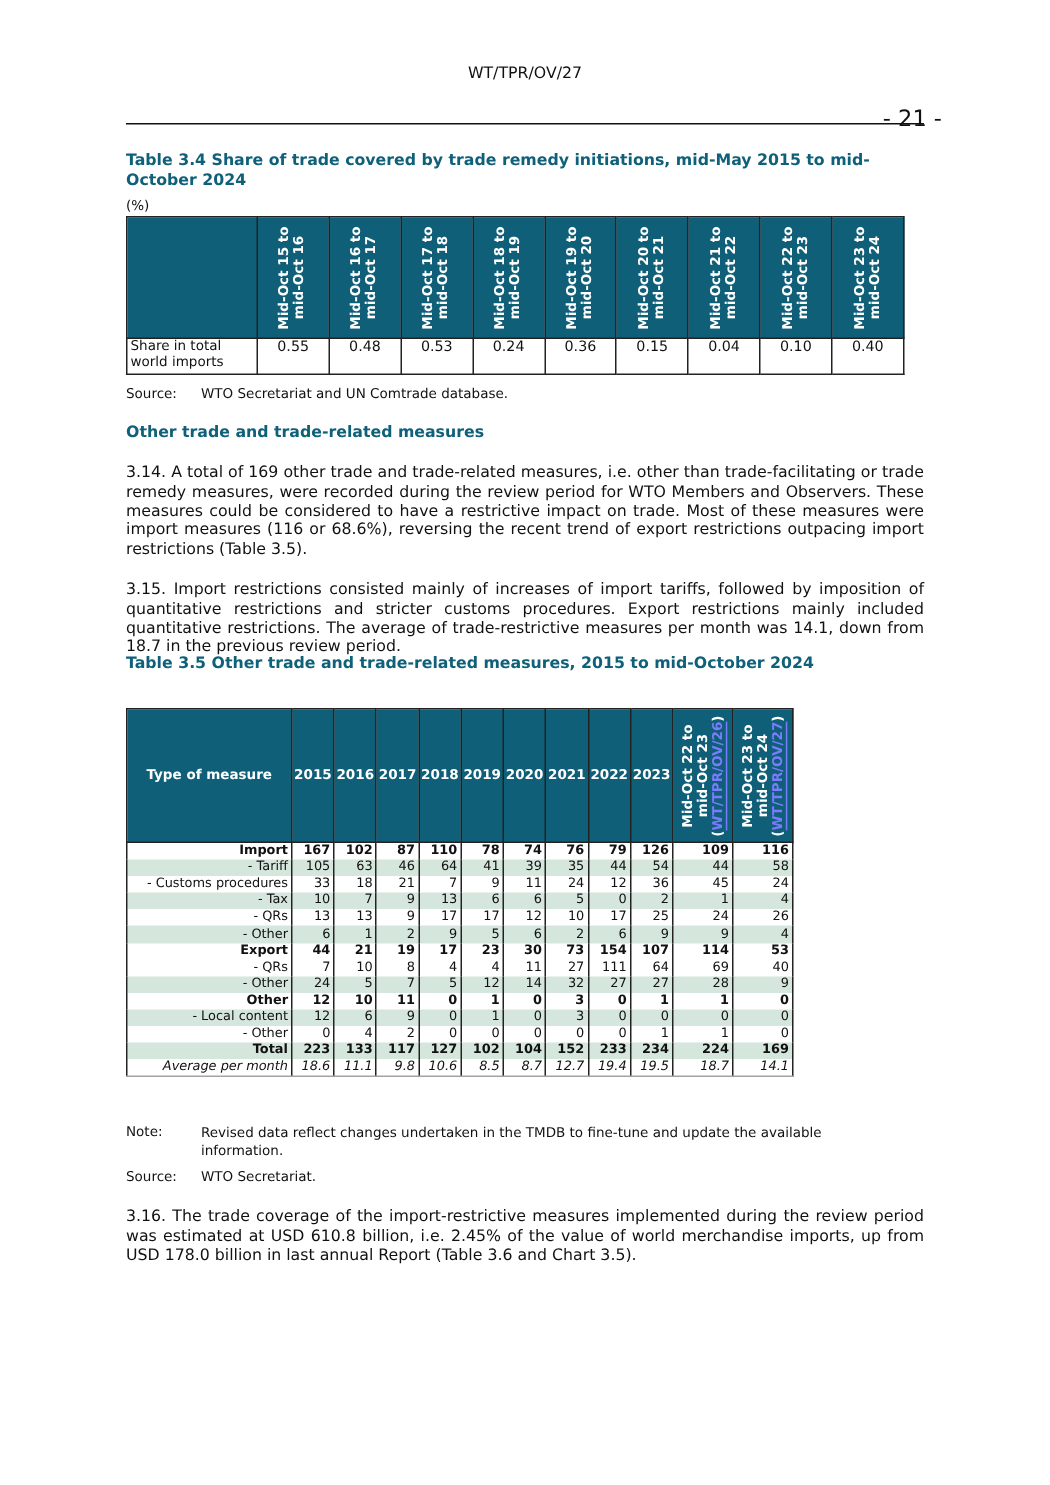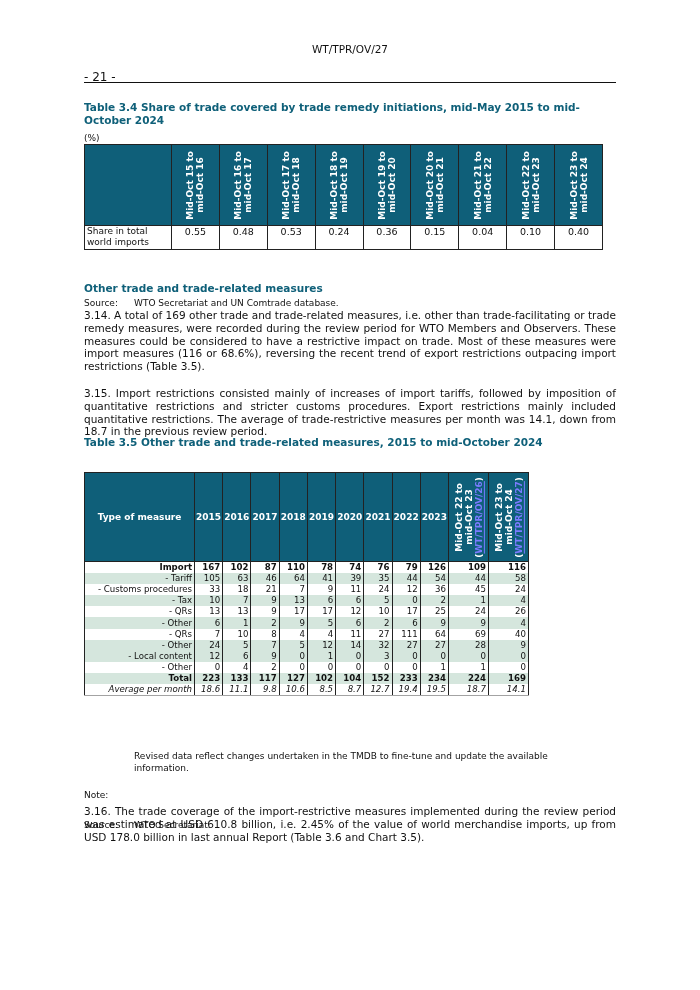--- a/index.html
+++ b/index.html
@@ -1,31 +1,31 @@
 <!DOCTYPE html>
 <html><head>
   <meta charset="utf-8">
   <style>
     html, body { margin: 0; padding: 0; background: #ffffff; }
     body { width: 700px; height: 990px; position: relative; font-family: "DejaVu Sans", "Liberation Sans", sans-serif; color: #111; overflow: hidden; }
     .page { position: absolute; left: 84px; top: 0; width: 532px; }
     .doc-id { position: absolute; top: 43px; left: 0; width: 532px; text-align: center; font-size: 10.5px; }
-    .page-num { position: absolute; top: 70px; left: 0; width: 532px; text-align: left; font-size: 12px; }
+    .page-num { position: absolute; top: 70px; left: 12px; width: 532px; text-align: right; font-size: 15px; }
     .rule { position: absolute; top: 82px; left: 0; width: 532px; border-top: 1px solid #111; }
     .tbl-title { color: #0f6079; font-weight: bold; font-size: 10.5px; line-height: 12.5px; }
     .t34-title { position: absolute; top: 101px; left: 0; width: 532px; }
     .unit { position: absolute; top: 133px; left: 0; font-size: 9px; }
     table { border-collapse: collapse; }
     .t34 { position: absolute; top: 144px; left: 0; width: 519px; table-layout: fixed; font-size: 9.5px; }
     .t34 th { background: #0f5f79; color: #fff; height: 80px; border: 1px solid #222; padding: 0; vertical-align: middle; }
     .t34 td { border: 1px solid #222; height: 23px; padding: 0 2px; text-align: center; vertical-align: top; line-height: 11px; }
     .t34 td.lbl { text-align: left; font-size: 9px; }
     .vert { writing-mode: vertical-rl; transform: rotate(180deg); font-weight: bold; font-size: 9px; line-height: 10px; white-space: nowrap; margin: 0 auto; text-align: center; }
     .note-line { position: absolute; left: 0; font-size: 9px; }
-    .note-line .k { display: inline-block; width: 50px; margin-top: 40px; }
+    .note-line .k { display: inline-block; width: 50px; }
     .src34 { top: 258px; }
     .sec-head { position: absolute; top: 282px; left: 0; font-size: 10.5px; font-weight: bold; color: #0f6079; }
     .para { position: absolute; left: 0; width: 532px; font-size: 10.5px; line-height: 12.8px; text-align: justify; }
     .p314 { top: 309px; }
     .p315 { top: 387px; }
     .t35-title { position: absolute; top: 436px; left: 0; }
     .t35 { position: absolute; top: 472px; left: 0; width: 445px; table-layout: fixed; font-size: 9px; }
     .t35 th { background: #0f5f79; color: #fff; height: 88px; border: 1px solid #222; font-weight: bold; font-size: 9px; padding: 0; vertical-align: middle; }
     .t35 td { border-left: 1px solid #222; border-right: 1px solid #222; height: 11.1px; line-height: 11px; padding: 0 2px; text-align: right; font-size: 8.6px; }
     .t35 tr.shade td { background: #d5e6dd; }
@@ -219,20 +219,34 @@
           <td>2</td>
           <td>9</td>
           <td>5</td>
           <td>6</td>
           <td>2</td>
           <td>6</td>
           <td>9</td>
           <td>9</td>
           <td>4</td>
         </tr>
+        <tr class="bold">
+          <td class="lbl">Export</td>
+          <td>44</td>
+          <td>21</td>
+          <td>19</td>
+          <td>17</td>
+          <td>23</td>
+          <td>30</td>
+          <td>73</td>
+          <td>154</td>
+          <td>107</td>
+          <td>114</td>
+          <td>53</td>
+        </tr>
         <tr class="">
           <td class="lbl">- QRs</td>
           <td>7</td>
           <td>10</td>
           <td>8</td>
           <td>4</td>
           <td>4</td>
           <td>11</td>
           <td>27</td>
           <td>111</td>
@@ -246,20 +260,34 @@
           <td>5</td>
           <td>7</td>
           <td>5</td>
           <td>12</td>
           <td>14</td>
           <td>32</td>
           <td>27</td>
           <td>27</td>
           <td>28</td>
           <td>9</td>
+        </tr>
+        <tr class="bold">
+          <td class="lbl">Other</td>
+          <td>12</td>
+          <td>10</td>
+          <td>11</td>
+          <td>0</td>
+          <td>1</td>
+          <td>0</td>
+          <td>3</td>
+          <td>0</td>
+          <td>1</td>
+          <td>1</td>
+          <td>0</td>
         </tr>
         <tr class="shade">
           <td class="lbl">- Local content</td>
           <td>12</td>
           <td>6</td>
           <td>9</td>
           <td>0</td>
           <td>1</td>
           <td>0</td>
           <td>3</td>

